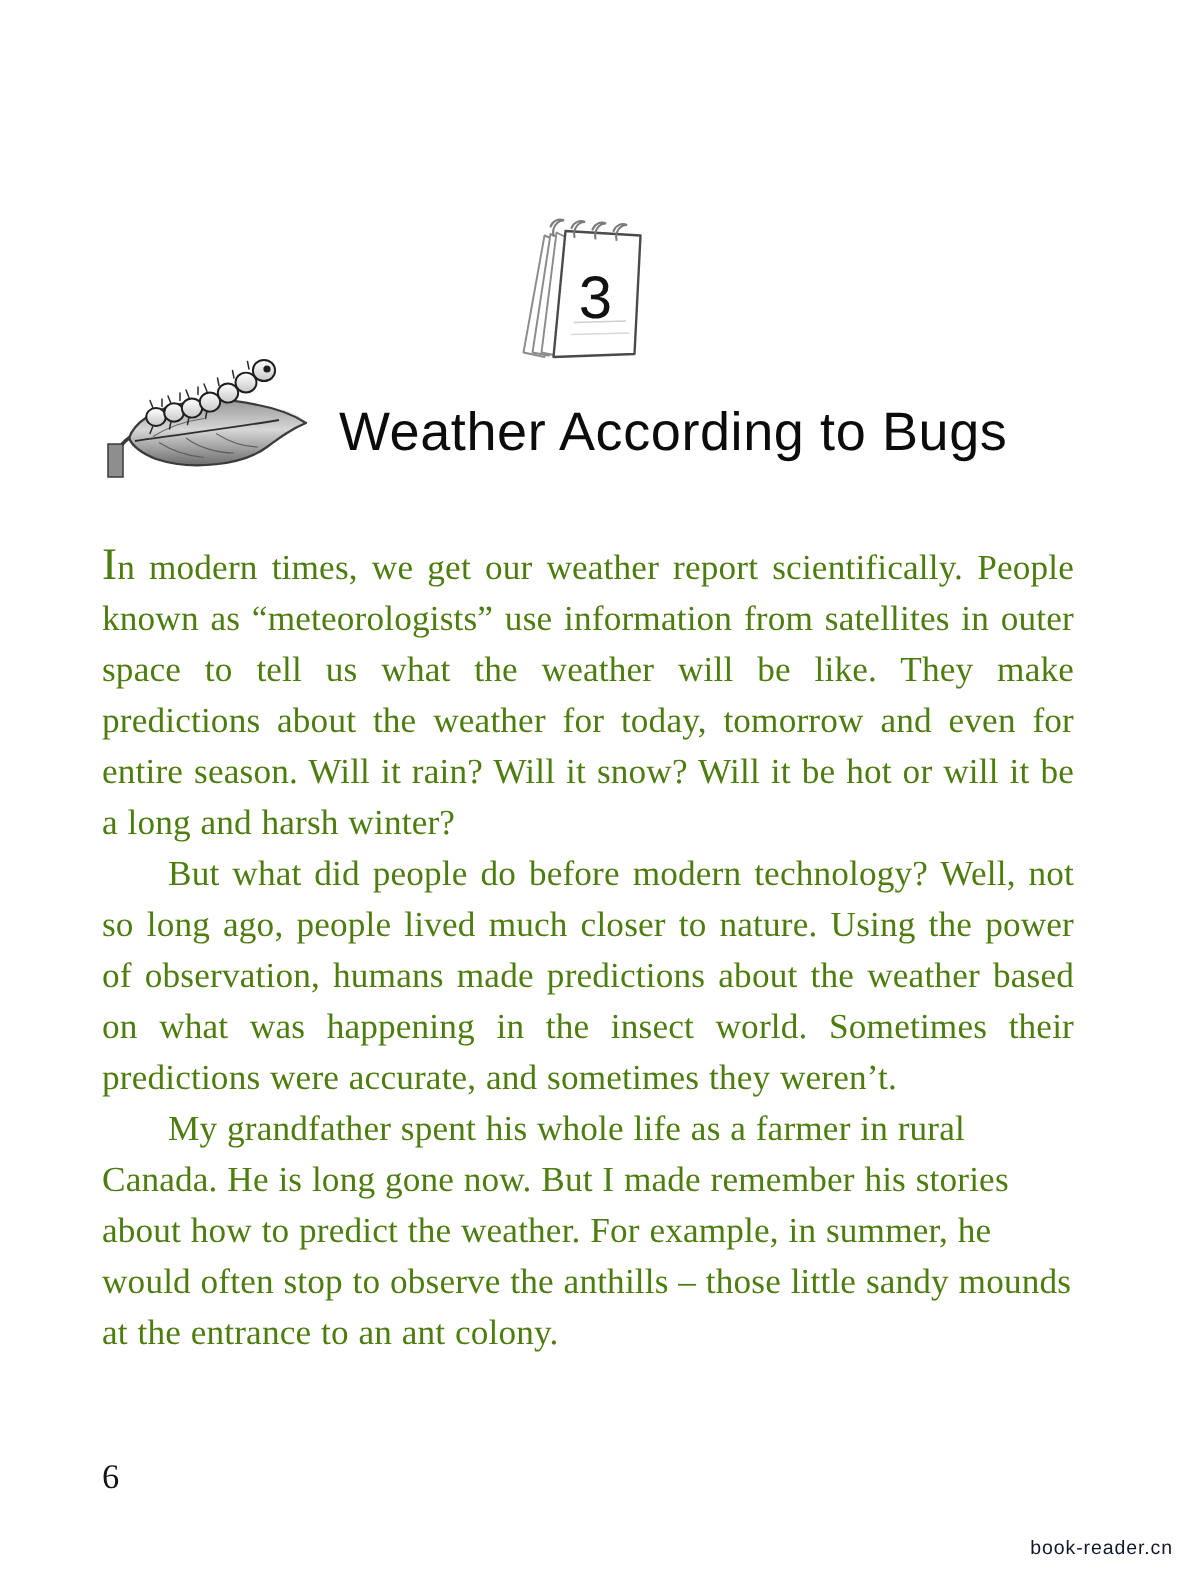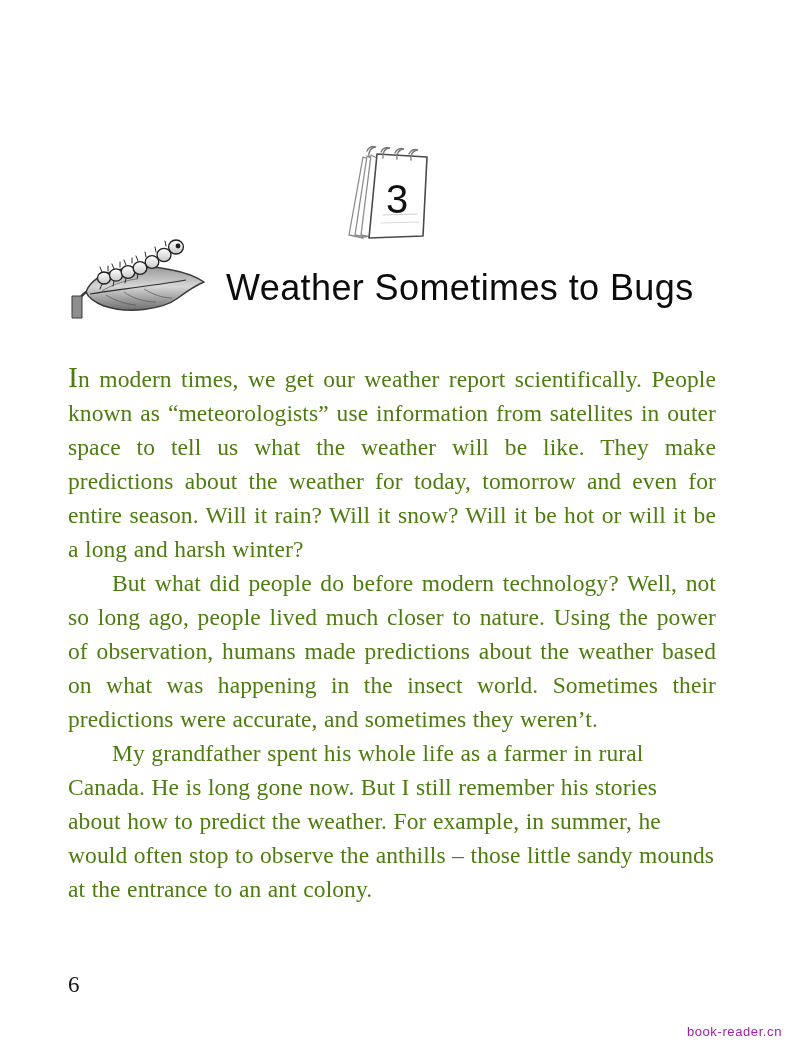--- a/index.html
+++ b/index.html
@@ -121,21 +121,21 @@
     color: #141414;
     font-family: "Liberation Serif", "DejaVu Serif", serif;
   }
   .watermark {
     position: absolute;
     right: 18px;
     bottom: 8px;
     font-family: "Liberation Sans", "DejaVu Sans", sans-serif;
     font-size: 13px;
     letter-spacing: 0.6px;
-    color: #a21caf;
+    color: #0f172a;
     user-select: none;
   }
 </style>
 </head>
 <body>
 
 <div class="page">
 
   <div class="chapter-header">
 
@@ -221,25 +221,25 @@
 
         <g stroke="#2a2a2a" stroke-width="1" stroke-linecap="round">
           <path d="M36 50 L34 55"></path>
             <path d="M48 47 L47 52"></path>
           <path d="M60 44 L59 49"></path>
             <path d="M72 40 L71 45"></path>
         </g>
       </svg>
     </div>
 
-    <h1 class="chapter-title">Weather Sometimes to Bugs</h1>
+    <h1 class="chapter-title">Weather According to Bugs</h1>
   </div>
 
   <div class="body-text">
     <p><span class="initial-cap">I</span><span>n modern times, we get our weather report scientifically. People known as “meteorologists” use information from satellites in outer space to tell us what the weather will be like. They make predictions about the weather for today, tomorrow and even for entire season. Will it rain? Will it snow? Will it be hot or will it be a long and harsh winter?</span></p>
     <p>But what did people do before modern technology? Well, not so long ago, people lived much closer to nature. Using the power of observation, humans made predictions about the weather based on what was happening in the insect world. Sometimes their predictions were accurate, and sometimes they weren’t.</p>
-    <p>My grandfather spent his whole life as a farmer in rural Canada. He is long gone now. But I still remember his stories about how to predict the weather. For example, in summer, he would often stop to observe the anthills – those little sandy mounds at the entrance to an ant colony.</p>
+    <p>My grandfather spent his whole life as a farmer in rural Canada. He is long gone now. But I made remember his stories about how to predict the weather. For example, in summer, he would often stop to observe the anthills – those little sandy mounds at the entrance to an ant colony.</p>
   </div>
 
   <div class="page-number">6</div>
   <div class="watermark">book-reader.cn</div>
 
 </div>
 
 </body></html>

